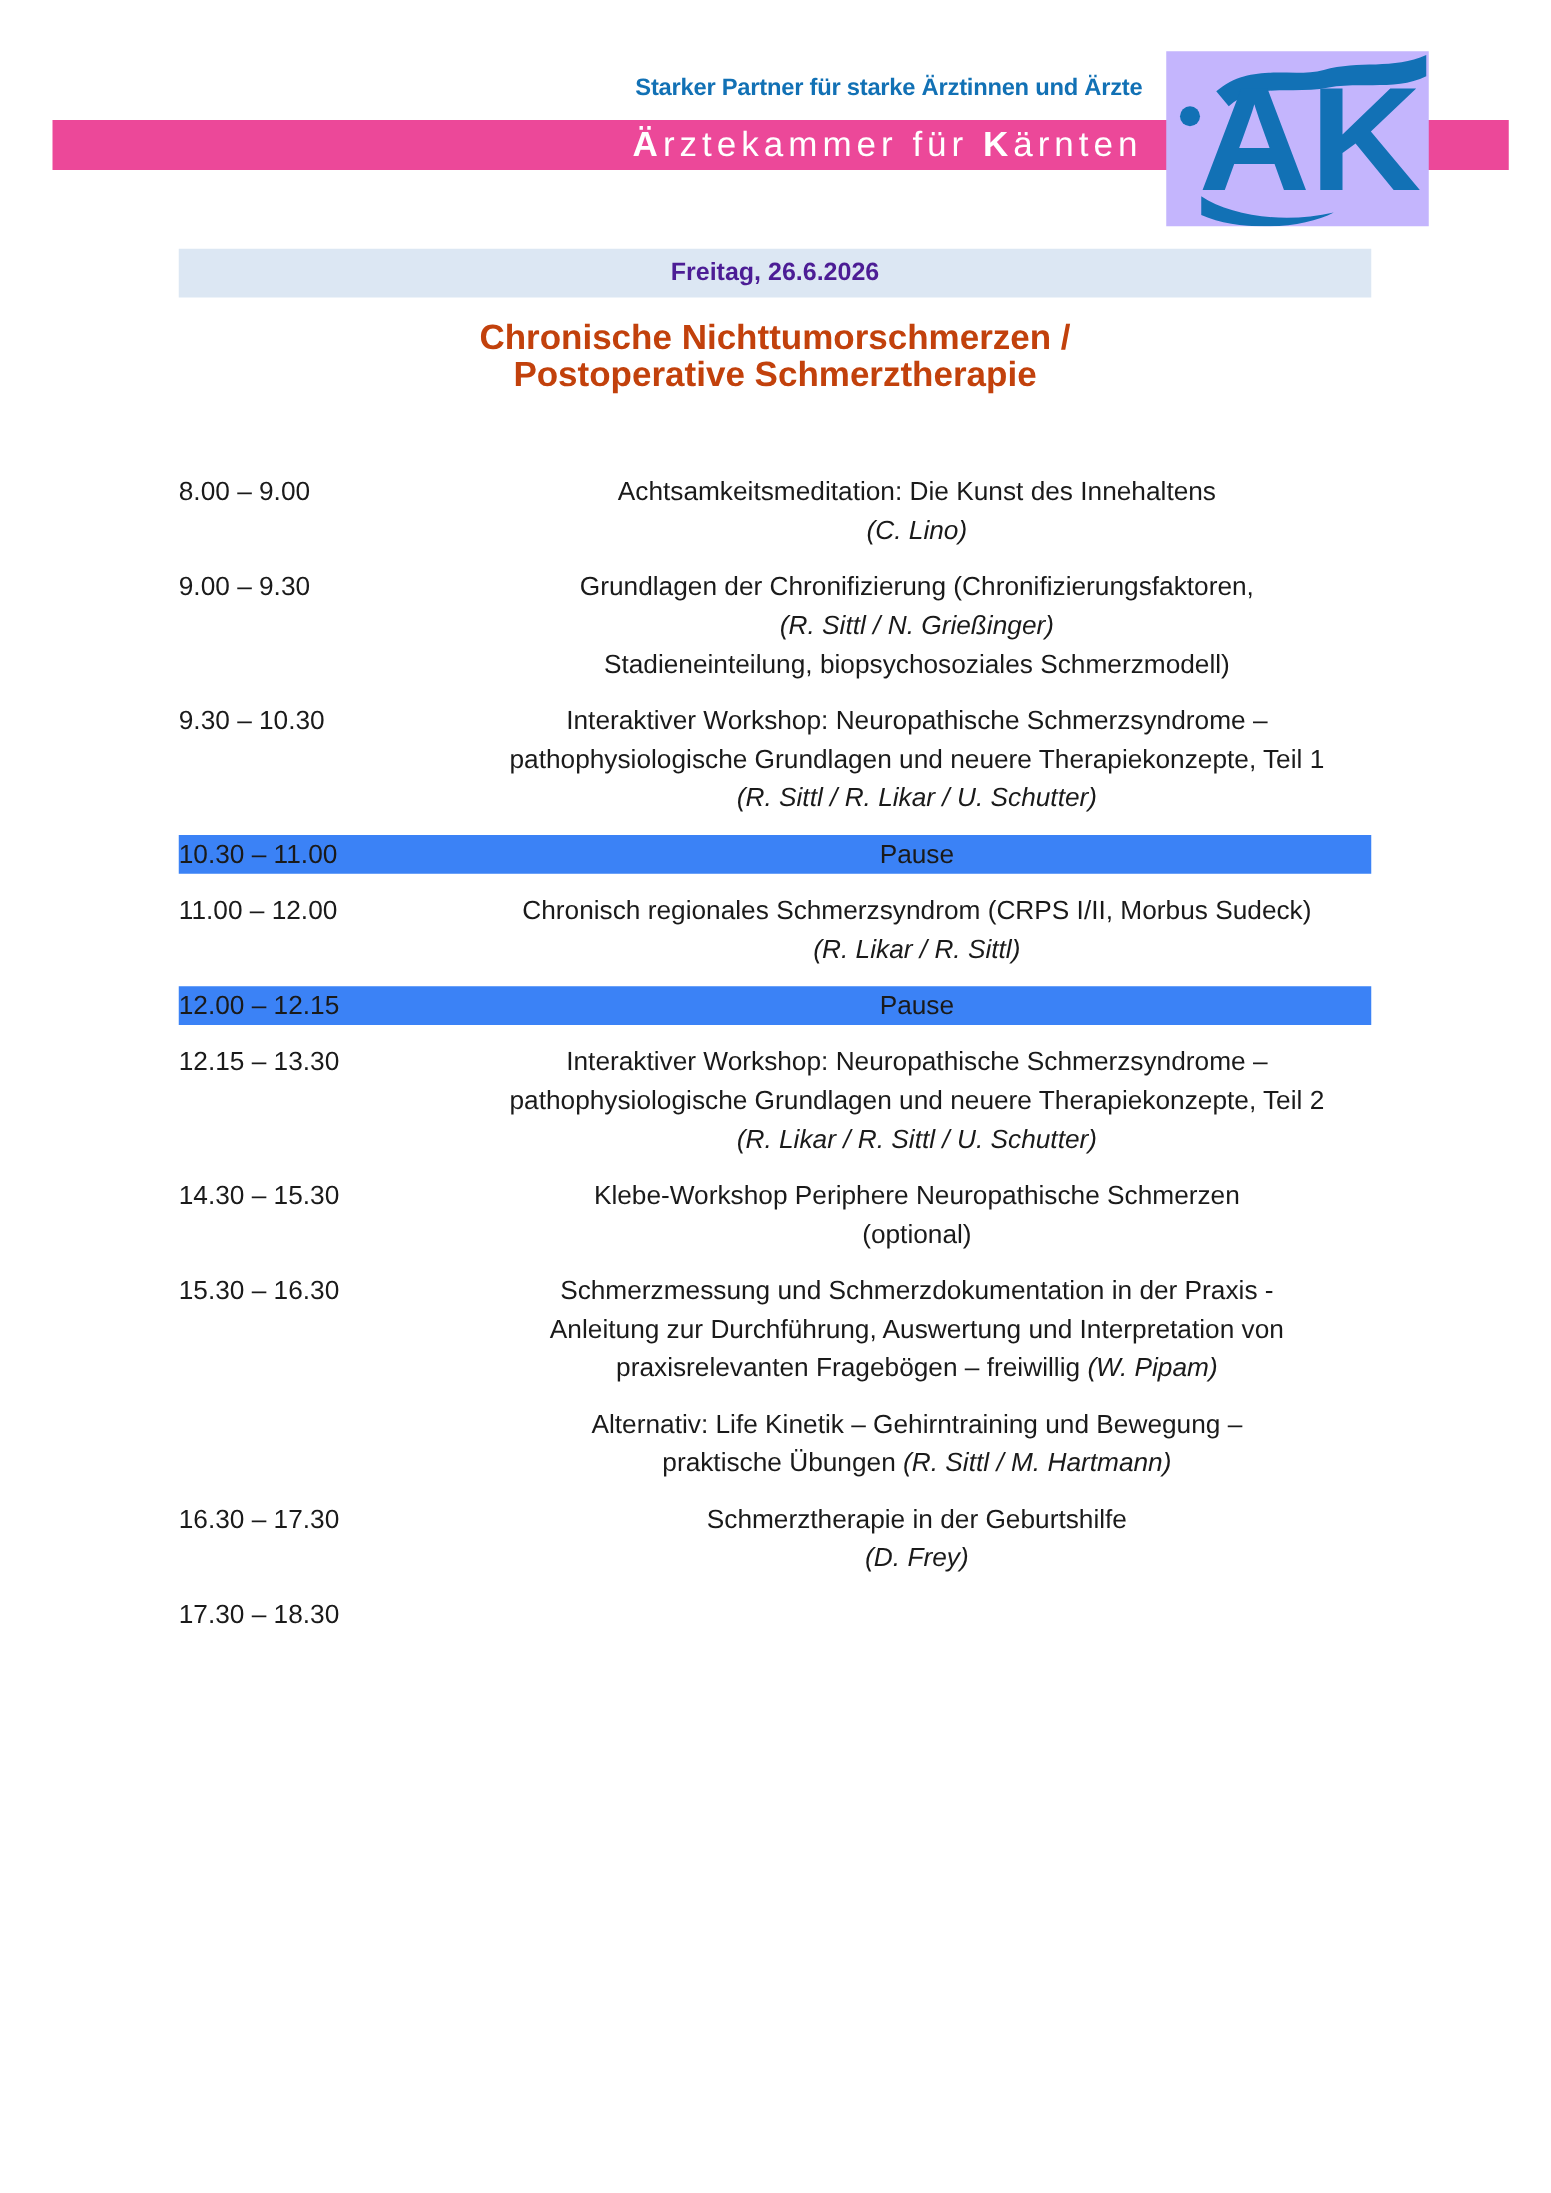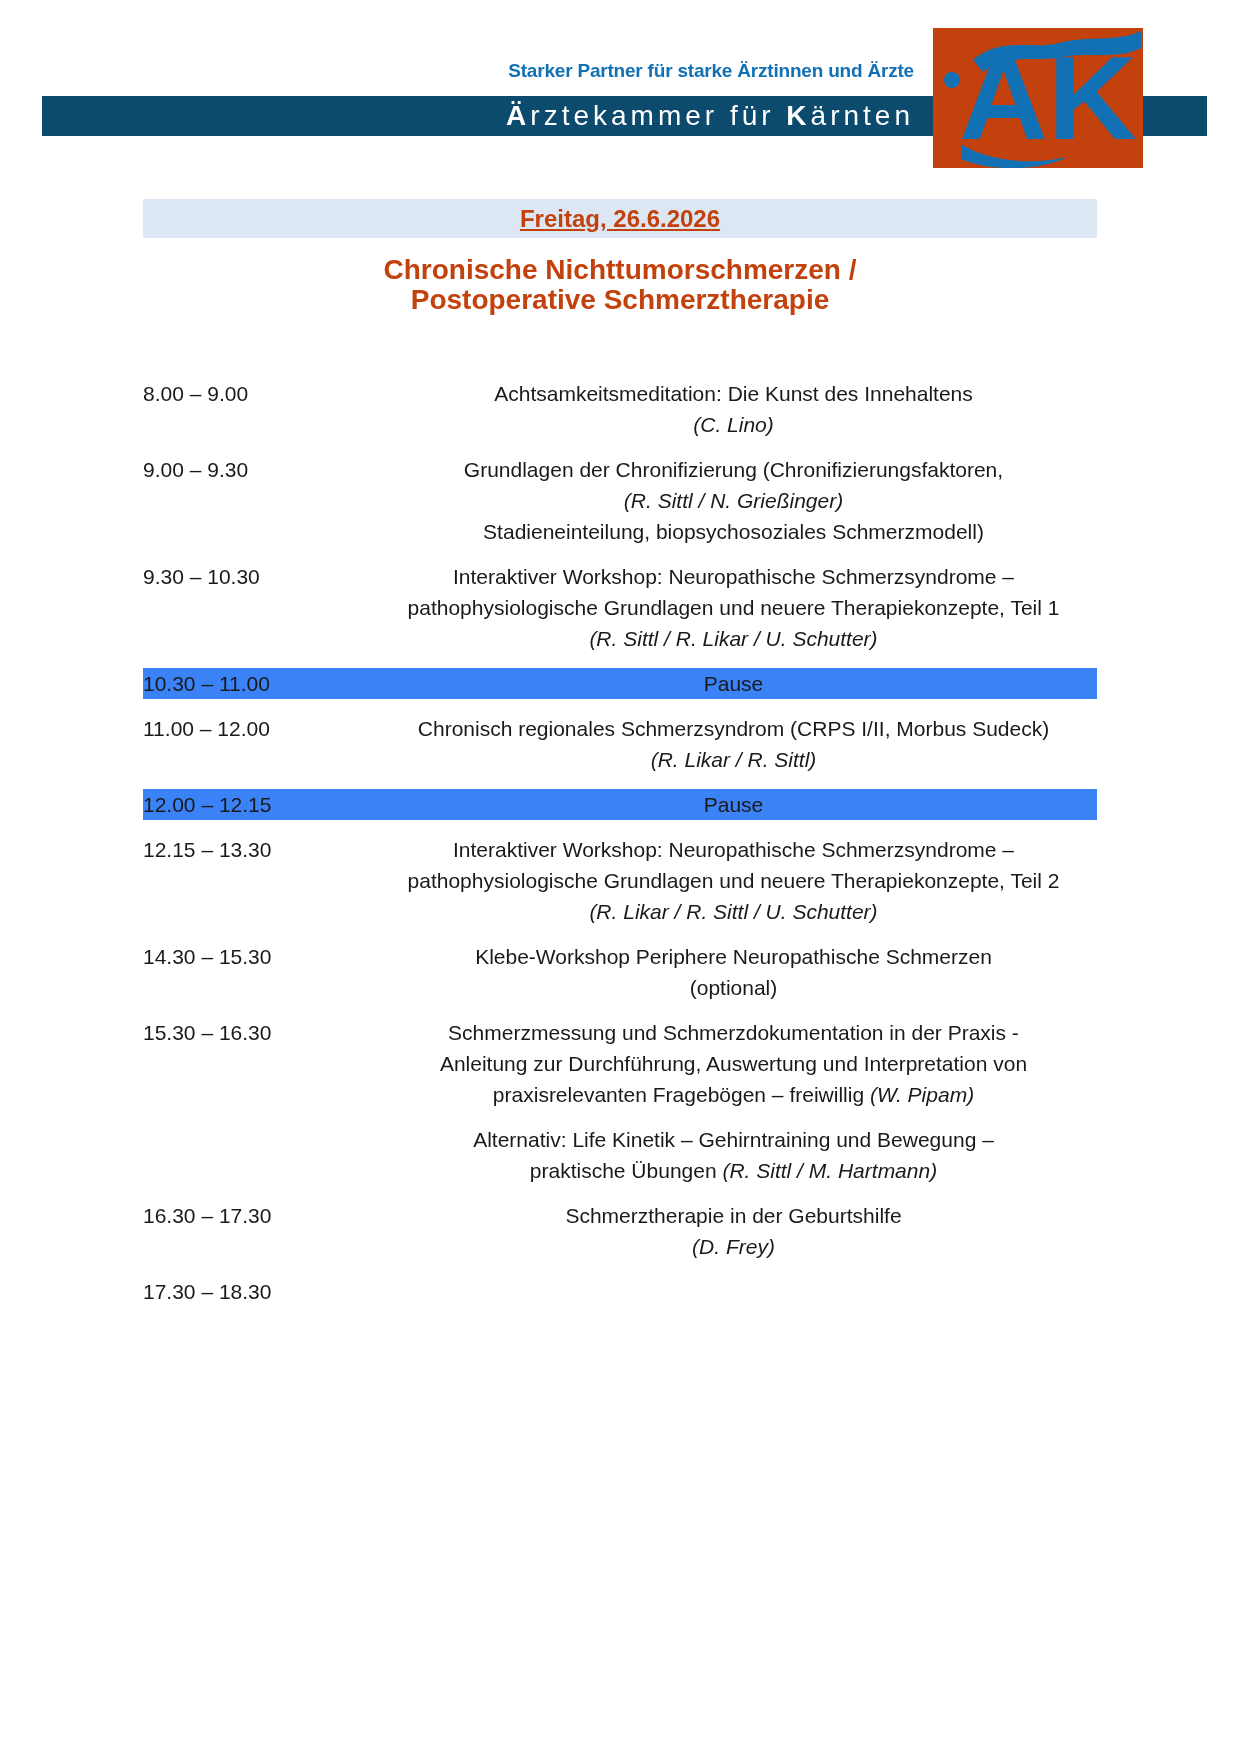--- a/index.html
+++ b/index.html
@@ -1,26 +1,26 @@
 <!DOCTYPE html>
 <html><head>
 <meta charset="utf-8">
 <style>
   html,body{margin:0;padding:0;background:#ffffff;}
   .page{position:relative;width:1241px;height:1400px;background:#ffffff;overflow:hidden;
         font-family:"Liberation Sans","DejaVu Sans",sans-serif;color:#1a1a1a;}
   .tagline{position:absolute;top:60px;right:327px;font-size:19px;font-weight:bold;
            color:#1271B5;letter-spacing:-0.2px;white-space:nowrap;}
-  .topbar{position:absolute;left:42px;top:96px;width:1165px;height:40px;background:#0c4a6e;z-index:1;}
+  .topbar{position:absolute;left:42px;top:96px;width:1165px;height:40px;background:#ec4899;z-index:1;}
   .topbar-text{position:absolute;top:0;right:293px;height:40px;line-height:40px;color:#ffffff;
                font-size:28px;letter-spacing:4px;font-weight:300;white-space:nowrap;}
   .topbar-text .b{font-weight:bold;}
-  .logo{position:absolute;left:933px;top:28px;width:210px;height:140px;background:#c2410c;z-index:2;}
+  .logo{position:absolute;left:933px;top:41px;width:210px;height:140px;background:#c4b5fd;z-index:2;}
   .daybar{margin:199px 0 0 143px;width:954px;height:39px;line-height:39px;background:#DCE7F3;
-          text-align:center;font-size:24px;font-weight:bold;color:#c2410c;text-decoration:underline;}
+          text-align:center;font-size:20px;font-weight:bold;color:#4c1d95;}
   .subtitle{margin:17px 0 0 143px;width:954px;text-align:center;font-size:28px;
             font-weight:bold;line-height:30px;color:#c2410c;}
   .schedule{margin:63px 0 0 143px;width:954px;}
   .row{display:flex;margin-bottom:14px;}
   .row.pause{background:#3b82f6;}
   .time{width:227px;font-size:21px;line-height:31px;white-space:nowrap;}
   .desc{flex:1;font-size:21px;line-height:31px;text-align:center;}
   .line{white-space:nowrap;}
   .it{font-style:italic;}
 </style>

